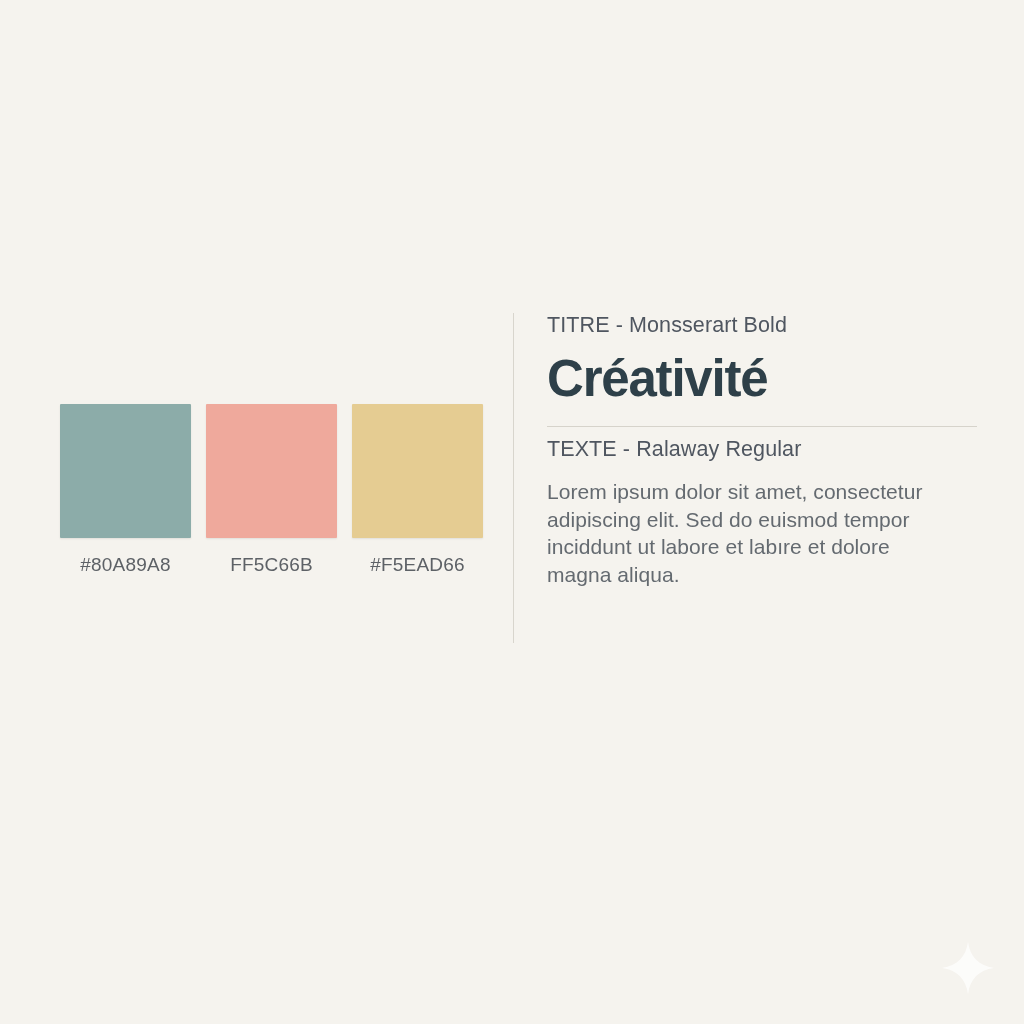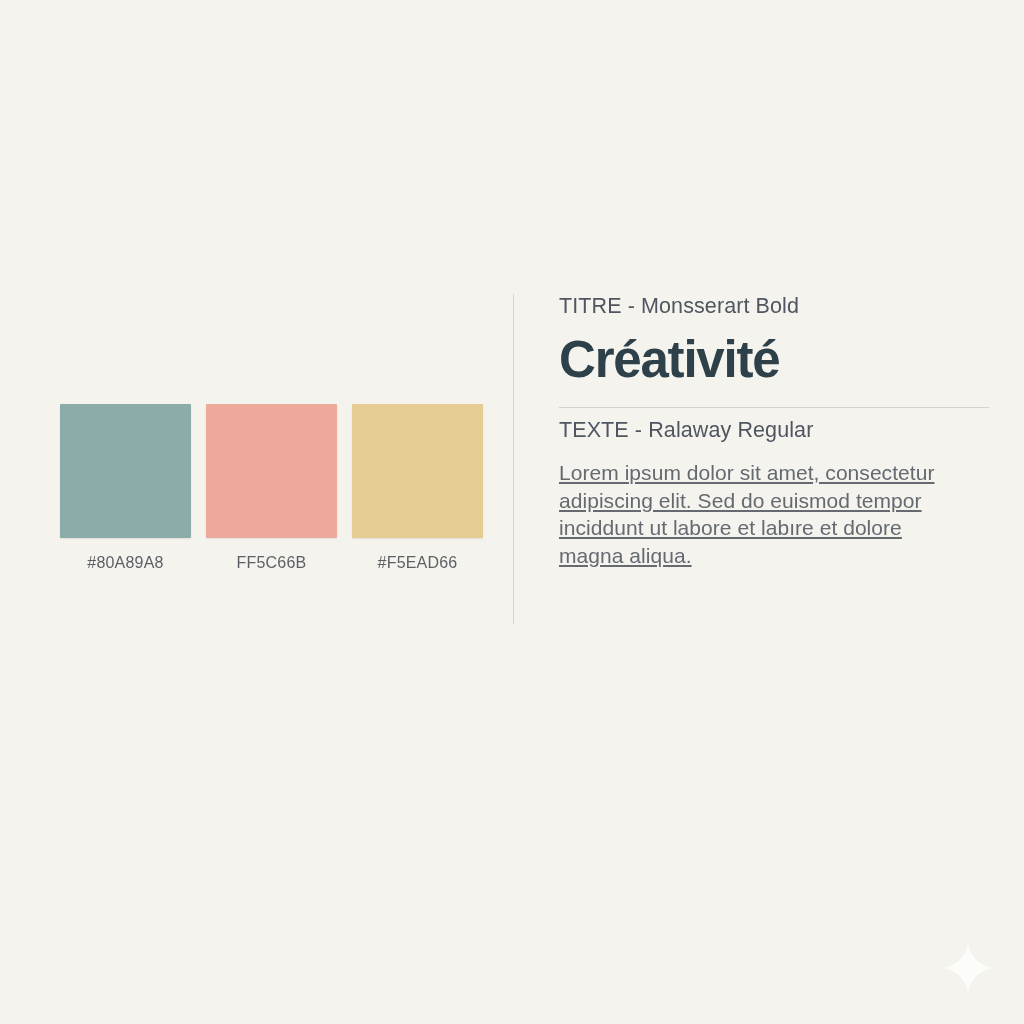--- a/index.html
+++ b/index.html
@@ -36,37 +36,36 @@
     align-items: center;
   }
   .swatch-chip {
     width: 131px;
     height: 134px;
     border-radius: 1px;
     box-shadow: 0 1px 2px rgba(60, 56, 46, 0.10);
   }
   .swatch-label {
     margin-top: 16px;
-    font-size: 16px;
+    font-size: 19px;
     letter-spacing: 0.2px;
     color: #5d6166;
     white-space: nowrap;
     font-family: "Liberation Sans", sans-serif;
   }
 
   
   #type-panel {
     position: absolute;
     left: 513px;
-    top: 294px;
+    top: 313px;
     width: 470px;
     height: 330px;
     border-left: 1.5px solid #d8d5cd;
     box-sizing: border-box;
-    padding-left: 12px;
   }
   #type-inner {
     padding-left: 33px;
   }
 
   .spec-label {
     font-size: 21.5px;
     color: #4f5660;
     letter-spacing: 0.1px;
     white-space: nowrap;
@@ -140,21 +139,21 @@
     <div id="type-inner">
 
       <div class="spec-label">TITRE - Monsserart Bold</div>
 
       <div id="headline" style="color: rgb(46, 64, 73);">Créativité</div>
 
       <div id="rule"></div>
 
       <div class="spec-label" id="texte-label">TEXTE - Ralaway Regular</div>
 
-      <div id="body-copy" style="color: rgb(100, 106, 112); text-decoration: underline;">Lorem ipsum dolor sit amet, consectetur adipiscing elit. Sed do euismod tempor inciddunt ut labore et labıre et dolore magna aliqua.</div>
+      <div id="body-copy" style="color: rgb(100, 106, 112);">Lorem ipsum dolor sit amet, consectetur adipiscing elit. Sed do euismod tempor inciddunt ut labore et labıre et dolore magna aliqua.</div>
 
     </div>
   </div>
 
   <svg id="sparkle" viewBox="0 0 100 100">
     <path d="M50 2 C54 30 70 46 98 50 C70 54 54 70 50 98 C46 70 30 54 2 50 C30 46 46 30 50 2 Z" fill="#FFFFFF"></path>
   </svg>
 
 </div>
 

